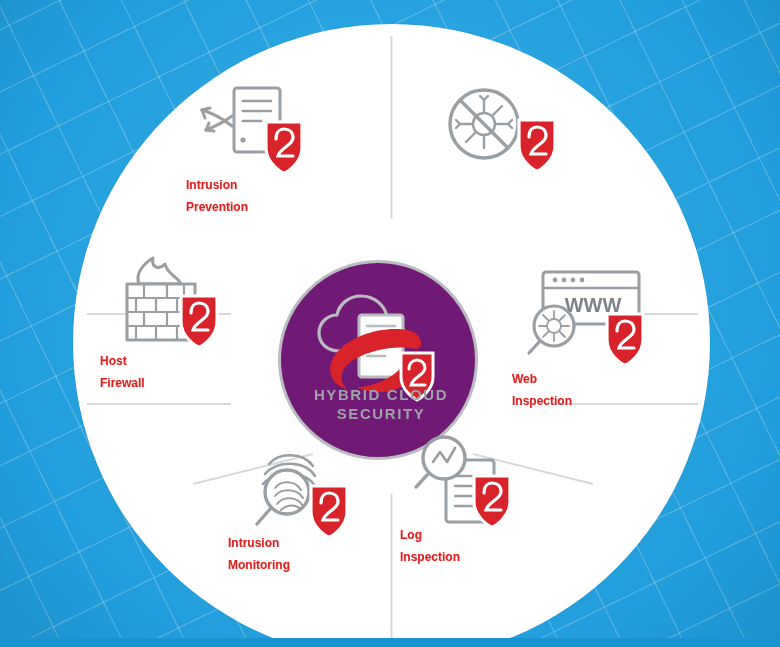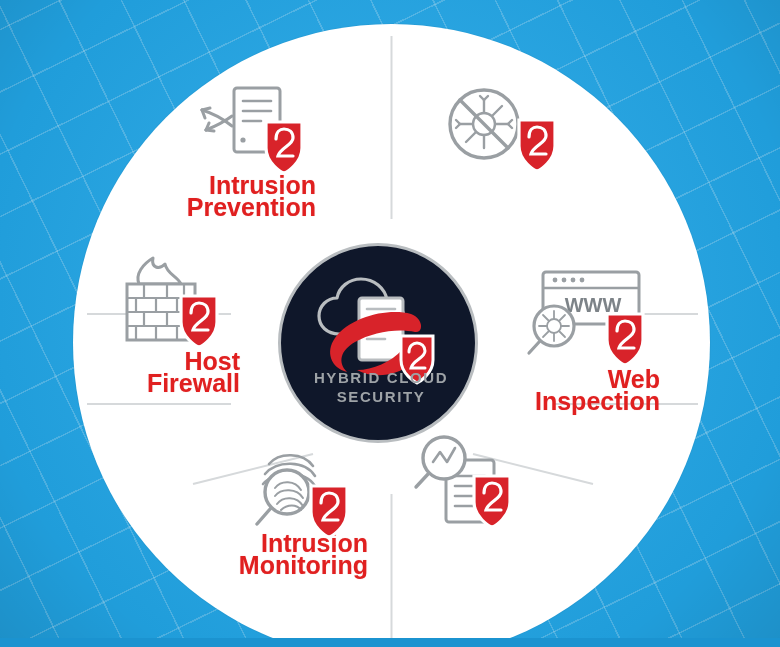--- a/index.html
+++ b/index.html
@@ -57,25 +57,25 @@
     left: 73px;
     top: 24px;
     width: 637px;
     height: 637px;
   }
 
   
   #hub {
     position: absolute;
     left: 278px;
-    top: 243px;
+    top: 260px;
     width: 200px;
     height: 200px;
     border-radius: 50%;
-    background: #0f172a;
+    background: #701a75;
     border: 3px solid #b9bdc0;
     box-sizing: border-box;
   }
   #hub-art {
     position: absolute;
     left: 0; top: 0;
     width: 200px; height: 200px;
   }
   #hub-label {
     position: absolute;
@@ -94,23 +94,23 @@
   .node {
     position: absolute;
   }
   .node-art {
     position: relative;
     width: 130px;
     height: 92px;
     margin: 0 auto;
   }
   .node-label {
-    text-align: right;
+    text-align: left;
     color: #e02020;
-    font-size: 25px;
+    font-size: 12px;
     font-weight: bold;
     line-height: 22px;
     white-space: pre-line;
     text-shadow: 0 0 1px rgba(224,32,32,0.25);
   }
 
   #node-intrusion  { left: 186px; top:  82px; width: 130px; }
   #node-antimal    { left: 424px; top:  82px; width: 150px; }
   #node-firewall   { left: 100px; top: 250px; width: 140px; }
   #node-webrep     { left: 512px; top: 268px; width: 148px; }
@@ -359,16 +359,18 @@
           <line x1="29" y1="41" x2="16" y2="55" stroke-linecap="round"></line>
         </g>
         <polyline points="33,30 40,20 47,30 55,16" fill="none" stroke="#9a9fa3" stroke-width="2.6" stroke-linecap="round" stroke-linejoin="round"></polyline>
 
         <g>
           <path d="M74 44 L110 44 L110 70 C110 85 95 94 92 95 C89 94 74 85 74 70 Z" fill="#d8232a" stroke="#ffffff" stroke-width="3.2"></path>
           <path d="M84 61 C84 54 88 51 92 51 C97 51 101 54 101 60 C101 67 88 70 86 78 L101 78" fill="none" stroke="#ffffff" stroke-width="3.2" stroke-linecap="round"></path>
         </g>
       </svg>
     </div>
+    <div class="node-label">Log
+Inspection</div>
   </div>
 
   <div class="bottom-strip"></div>
 </div>
 
 </body></html>

